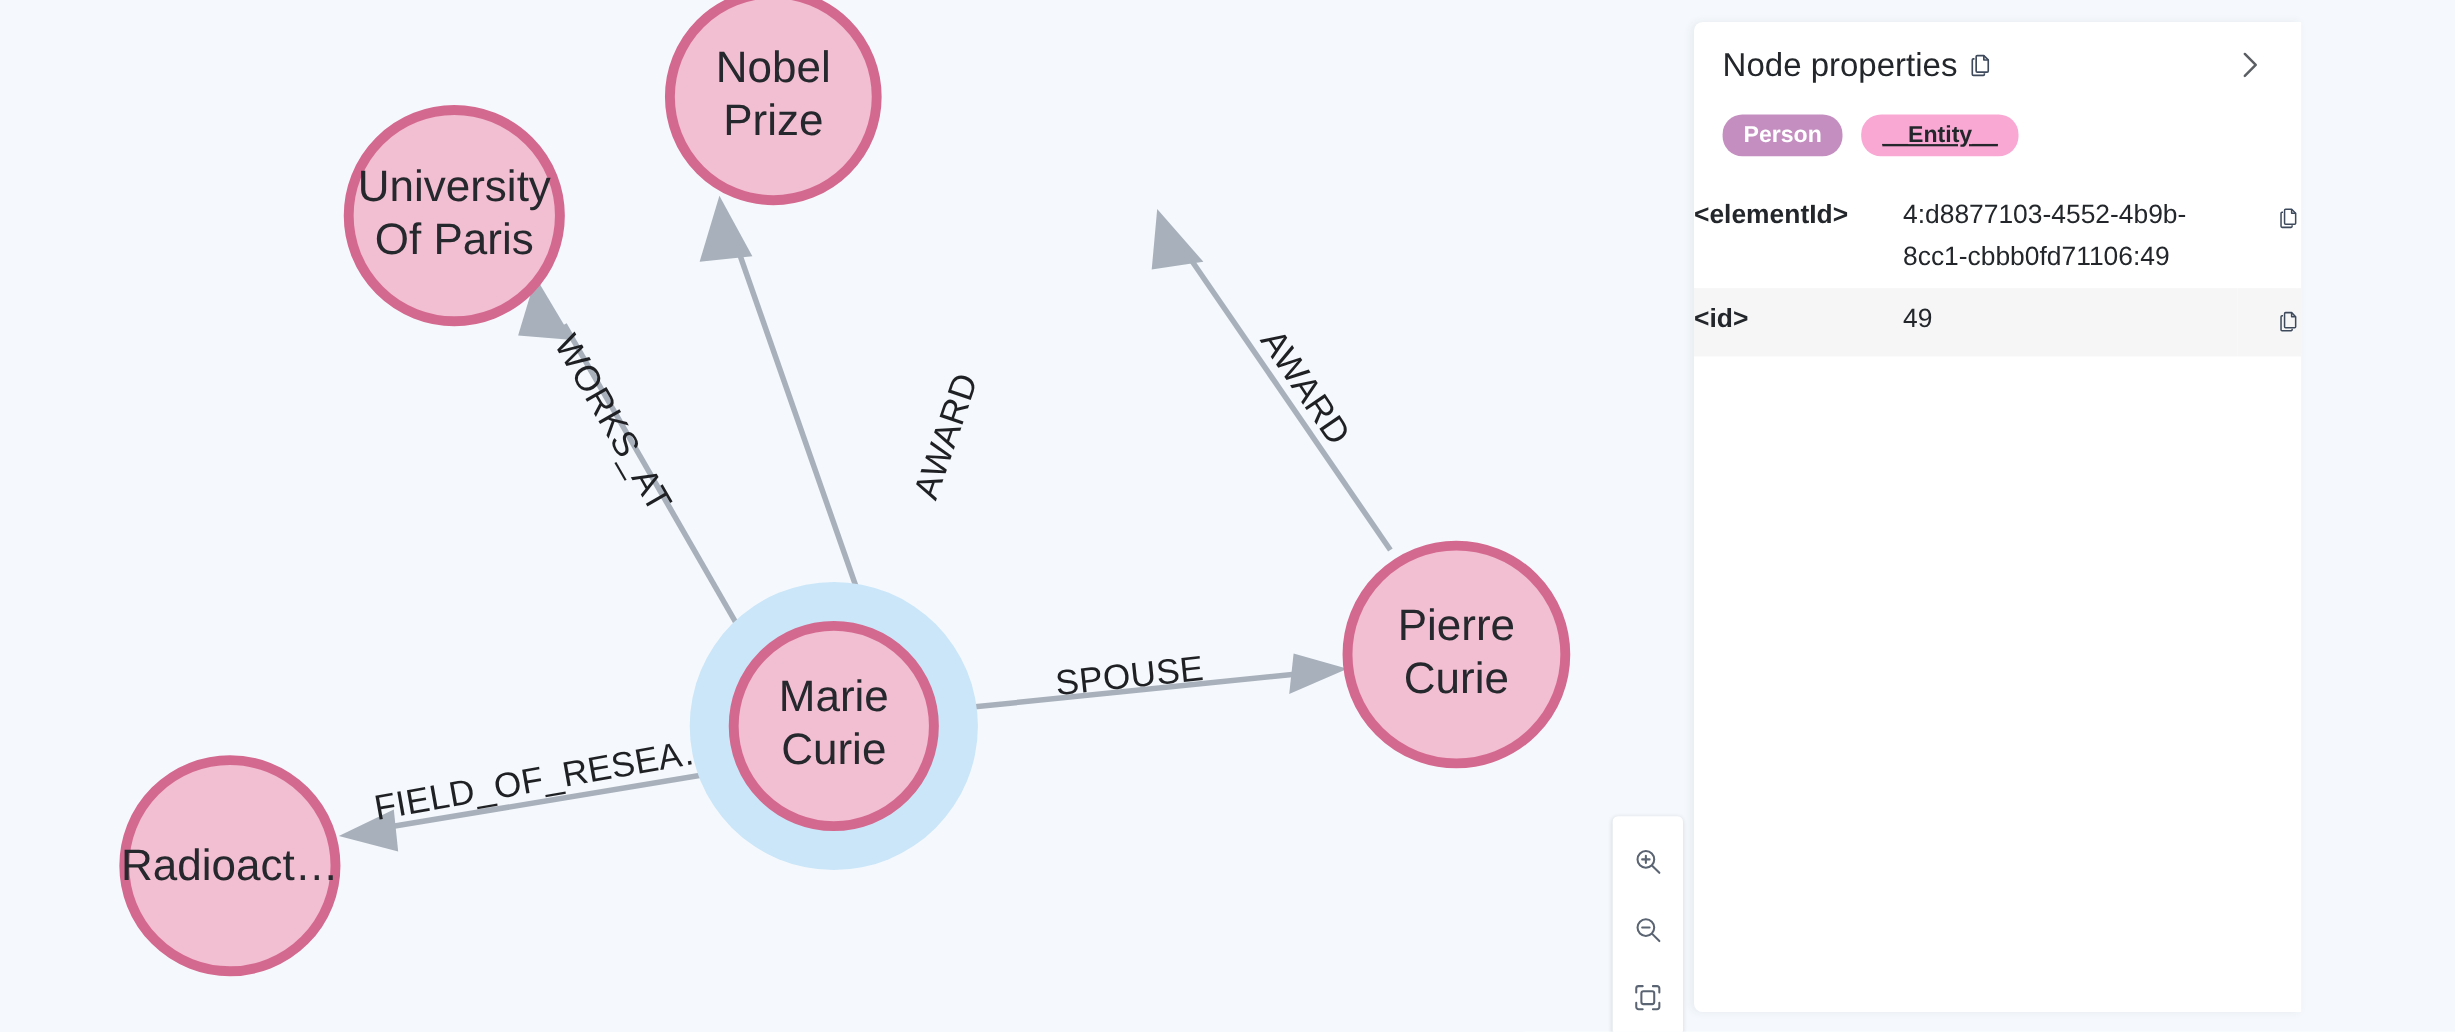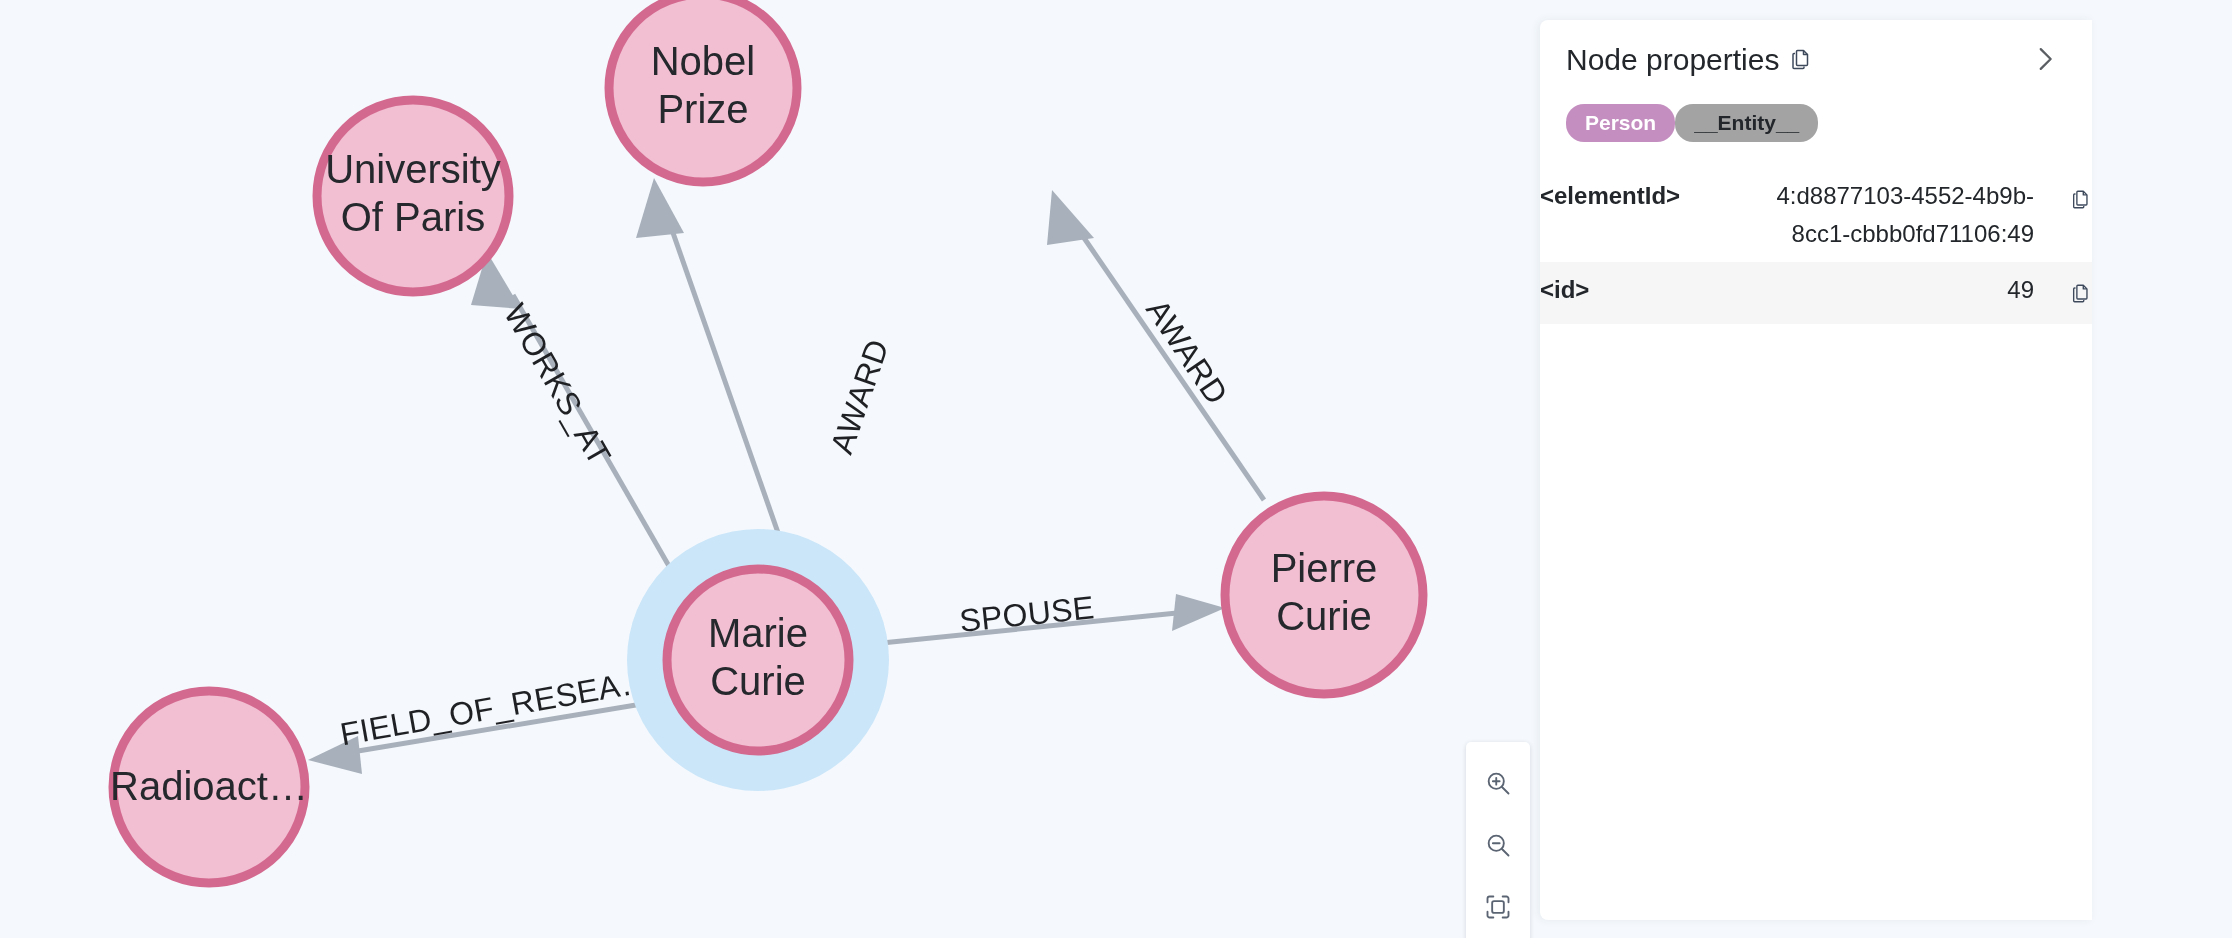--- a/index.html
+++ b/index.html
@@ -120,21 +120,21 @@
   #panel-collapse {
     margin-left: auto;
     margin-top: -4px;
     cursor: pointer;
     display: inline-flex;
     padding: 4px;
   }
 
   #label-chips {
     display: flex;
-    gap: 0;
+    gap: 17px;
     padding: 24px 26px 0 26px;
   }
   .chip {
     border-radius: 18px;
     font-size: 21px;
     font-weight: bold;
     padding: 7px 19px;
     line-height: 24px;
     white-space: nowrap;
     cursor: pointer;
@@ -155,21 +155,20 @@
   }
   td.prop-key {
     font-weight: bold;
     width: 190px;
     padding-left: 26px;
     white-space: nowrap;
   }
   td.prop-val {
     padding-right: 10px;
     word-break: break-word;
-    text-align: right;
   }
   td.prop-copy {
     width: 58px;
     padding-right: 20px;
     text-align: right;
   }
   .copy-ico { cursor: pointer; display: inline-block; vertical-align: top; margin-top: 6px; }
 </style>
 </head>
 <body>
@@ -288,21 +287,21 @@
       </span>
       <span id="panel-collapse">
         <svg width="34" height="34" viewBox="0 0 24 24" fill="none" stroke="#5b5f64" stroke-width="1.6" stroke-linecap="round" stroke-linejoin="round">
           <polyline points="9,5 16,12 9,19"></polyline>
         </svg>
       </span>
     </div>
 
     <div id="label-chips">
       <span class="chip" style="background:#c48fc0;color:#ffffff;">Person</span>
-      <span class="chip" style="background:#a3a3a3;color:#23272b;">__Entity__</span>
+      <span class="chip" style="background:#f9a8d4;color:#23272b;text-decoration:underline;">__Entity__</span>
     </div>
 
     <table id="props-table">
       <tbody>
         <tr>
           <td class="prop-key">&lt;elementId&gt;</td>
           <td class="prop-val">4:d8877103-4552-4b9b-8cc1-cbbb0fd71106:49</td>
           <td class="prop-copy">
             <span class="copy-ico">
               <svg width="22" height="22" viewBox="0 0 24 24" fill="none" stroke="#3e4a5c" stroke-width="1.5" stroke-linejoin="round">

